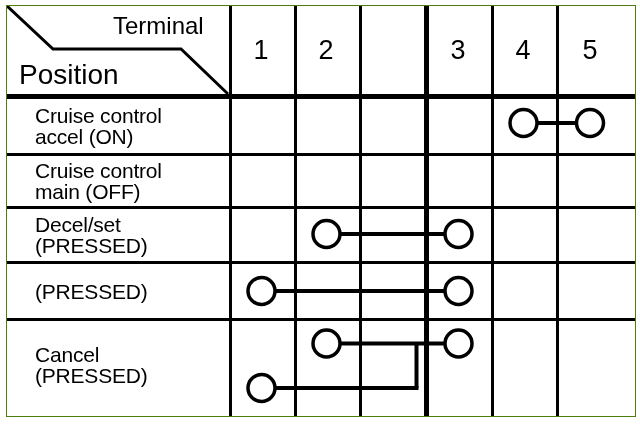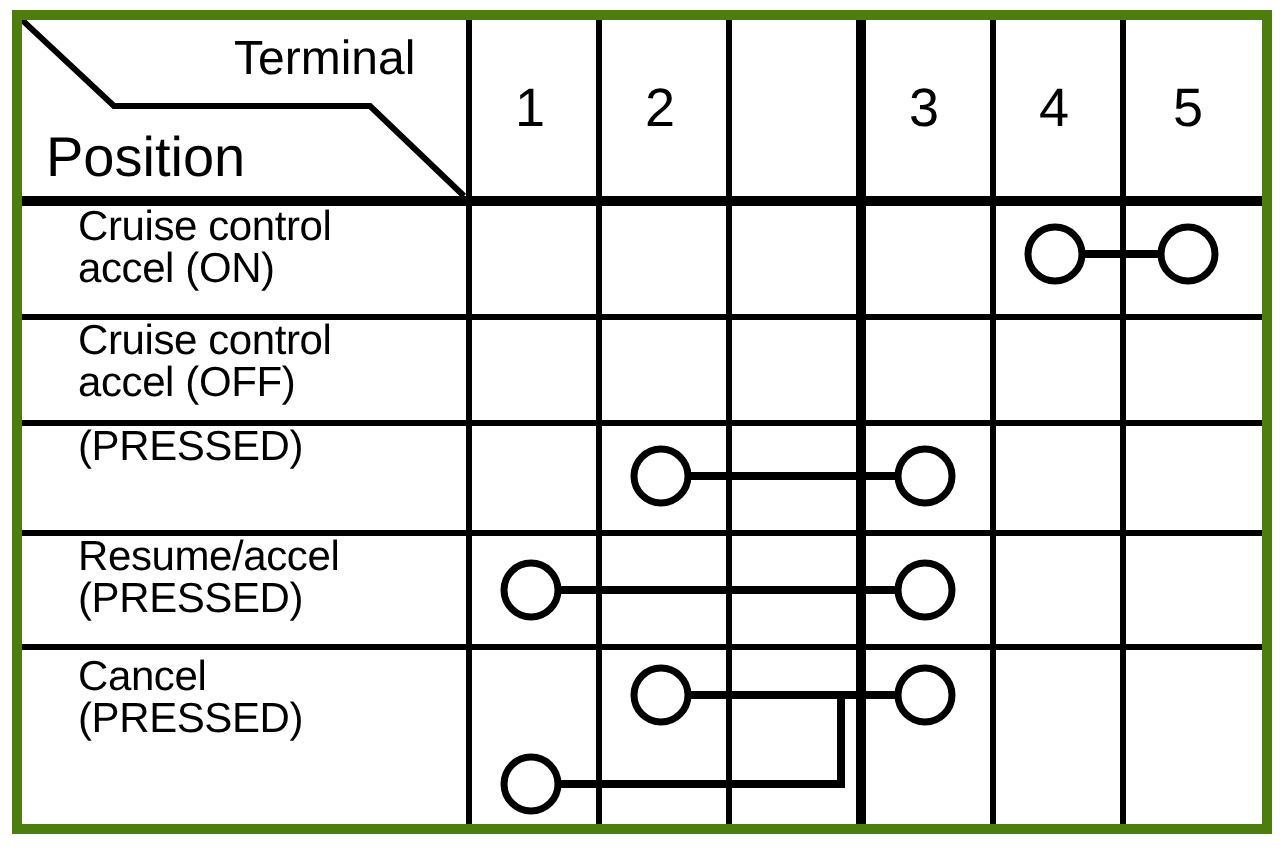--- a/index.html
+++ b/index.html
@@ -2,34 +2,34 @@
 <html><head>
 <meta charset="utf-8">
 <style>
   html,body{margin:0;padding:0;background:#fff;}
   .page{
     position:relative;width:640px;height:426px;background:#ffffff;
     font-family:"Liberation Sans",sans-serif;color:#000;overflow:hidden;
   }
   .table{
     position:absolute;left:6px;top:5px;width:630px;height:412px;
-    border:5px solid #4d7c0f;box-sizing:border-box;background:#fff;
+    border:1px solid #4d7c0f;box-sizing:border-box;background:#fff;
   }
   .vline{position:absolute;top:0;height:100%;width:3px;background:#000;}
   .vline.thick{width:5px;}
   .hline{position:absolute;left:0;width:100%;height:3px;background:#000;}
   .hline.thick{height:5px;}
   .tnum{
     position:absolute;top:0;height:88px;width:62px;
     display:flex;align-items:center;justify-content:center;
     font-size:27px;
   }
   .rowlabel{
     position:absolute;left:28px;display:flex;flex-direction:column;
-    justify-content:flex-start;font-size:21px;line-height:21px;letter-spacing:-0.2px;
+    justify-content:center;font-size:21px;line-height:21px;letter-spacing:-0.2px;
   }
   .hdr-terminal{position:absolute;left:106px;top:6px;font-size:24px;}
   .hdr-position{position:absolute;left:12px;top:53px;font-size:28px;}
   svg.overlay{position:absolute;left:0;top:0;pointer-events:none;}
 </style>
 </head>
 <body>
 
 <div class="page">
   <div class="table">
@@ -56,27 +56,27 @@
     <div class="tnum" style="left:420px">3</div>
     <div class="tnum" style="left:485px">4</div>
     <div class="tnum" style="left:552px">5</div>
 
     <div class="rowlabel" style="top:93px;height:54px">
       <span>Cruise control</span>
       <span>accel (ON)</span>
     </div>
     <div class="rowlabel" style="top:150px;height:50px">
       <span>Cruise control</span>
-      <span>accel (OFF)</span>
+      <span>main (OFF)</span>
     </div>
     <div class="rowlabel" style="top:203px;height:52px">
+      <span>Decel/set</span>
       <span>(PRESSED)</span>
     </div>
     <div class="rowlabel" style="top:258px;height:54px">
-      <span>Resume/accel</span>
       <span>(PRESSED)</span>
     </div>
     <div class="rowlabel" style="top:318px;height:82px">
       <span>Cancel</span>
       <span>(PRESSED)</span>
     </div>
 
     <svg class="overlay" id="overlay" width="620" height="402" viewBox="0 0 620 402">
         <polyline points="0,0 46,43 174,43 221,88" fill="none" stroke="#000000" stroke-width="3"></polyline>
         <line x1="516.5" y1="117" x2="583" y2="117" stroke="#000000" stroke-width="4"></line>

